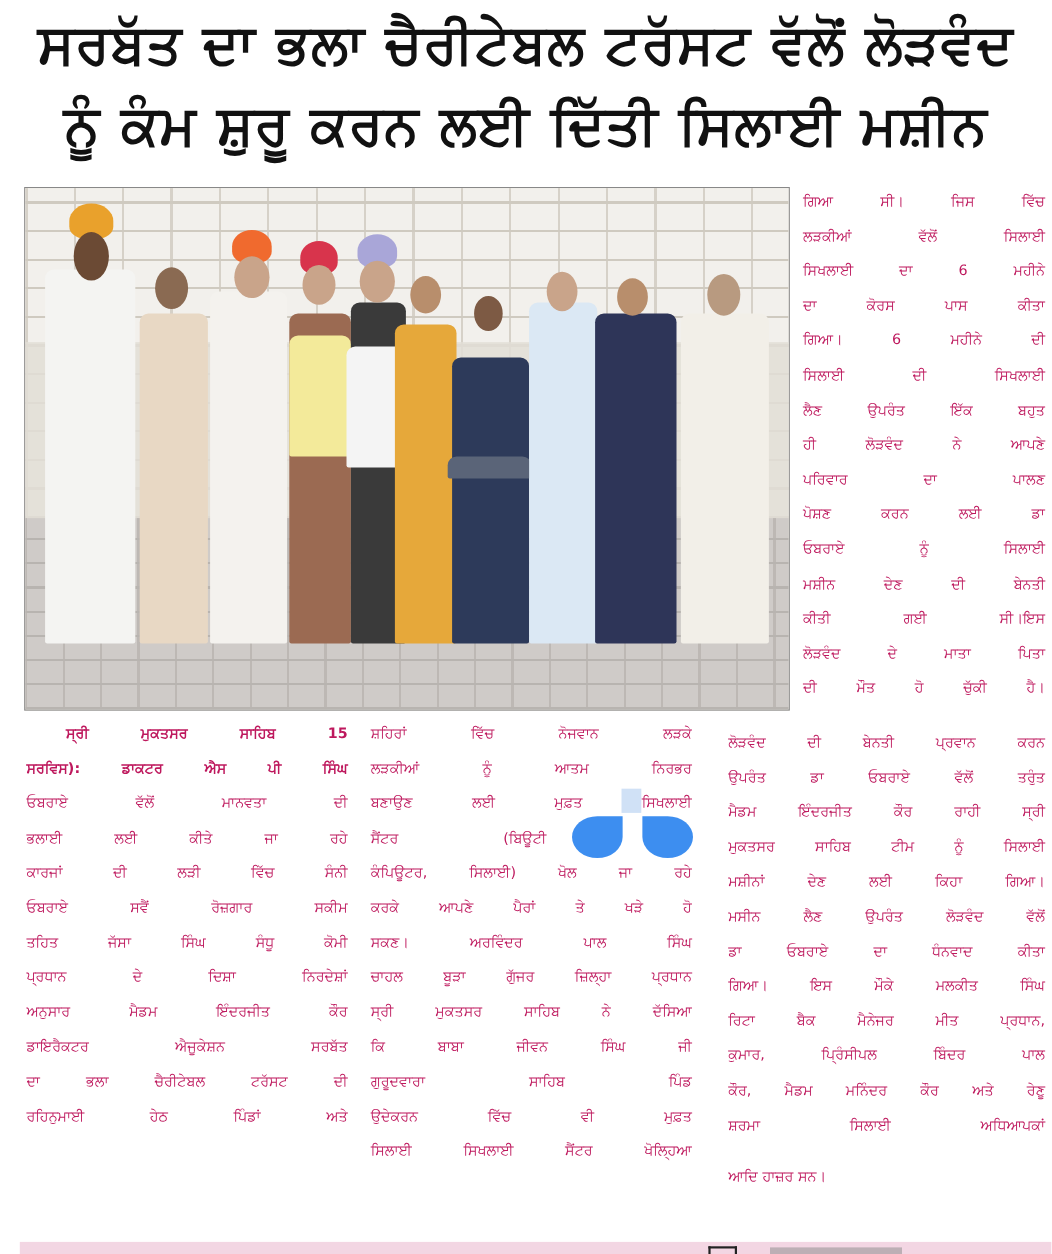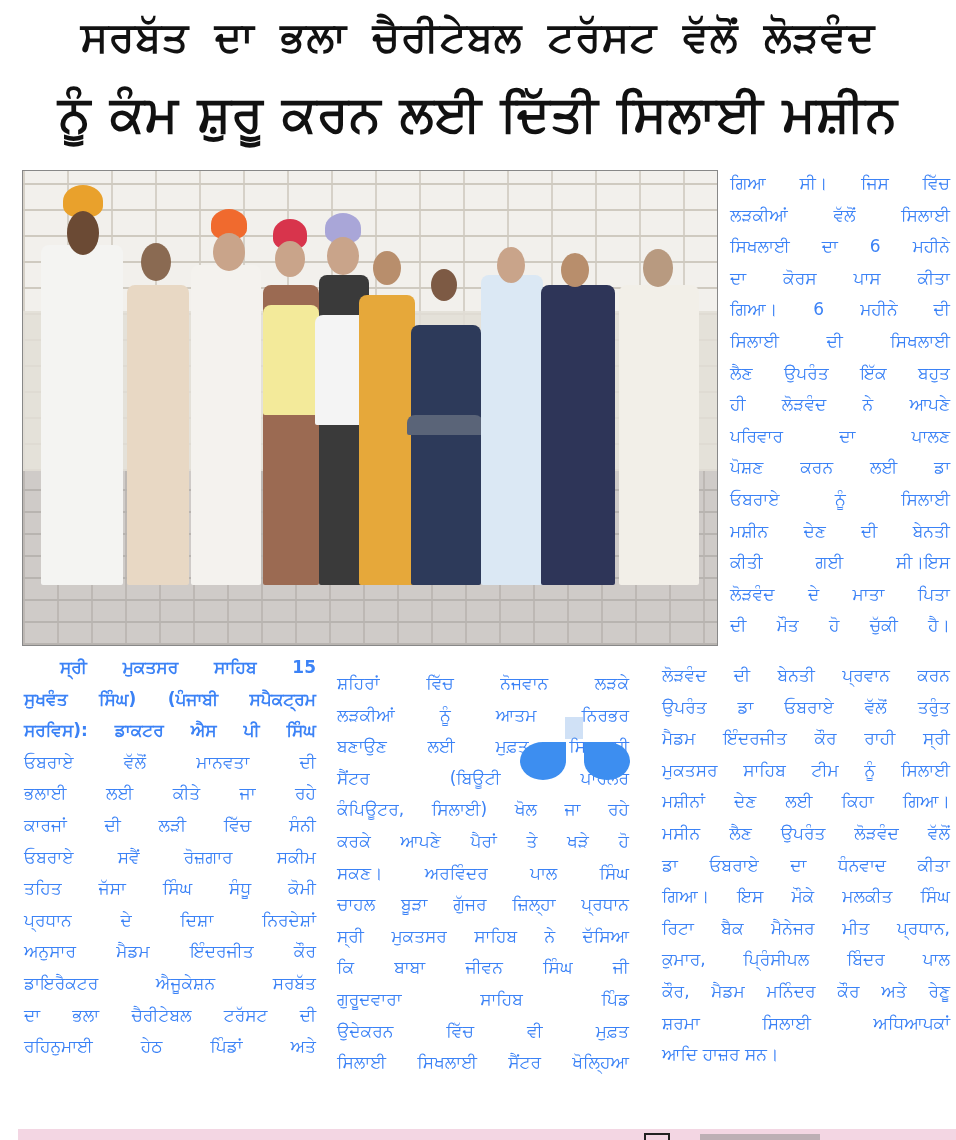--- a/index.html
+++ b/index.html
@@ -1,42 +1,42 @@
 <!DOCTYPE html>
 <html><head>
 <meta charset="utf-8">
 <style>
   html, body { margin:0; padding:0; }
   body { width:956px; height:1140px; background:#ffffff; position:relative; overflow:hidden;
          font-family:"DejaVu Sans", sans-serif; color:#1a1a1a; }
   .headline { position:absolute; left:0; top:0; width:956px; text-align:center;
               font-weight:bold; color:#111; letter-spacing:1px; }
-  .headline .l1 { position:absolute; left:0; width:956px; top:8px; font-size:41px; line-height:64px;font-family:Liberation Mono, monospace; }
+  .headline .l1 { position:absolute; left:0; width:956px; top:8px; font-size:50px; line-height:64px; }
   .headline .l2 { position:absolute; left:0; width:956px; top:82px; font-size:50px; line-height:64px; }
   .photo { position:absolute; left:22px; top:170px; width:694px; height:474px;
            border:1px solid #888; overflow:hidden; background:#e9e6df; }
   .wall { position:absolute; left:0; top:0; width:100%; height:300px;
           background:
             repeating-linear-gradient(0deg, #cfcac0 0 2px, transparent 2px 26px),
             repeating-linear-gradient(90deg, #d6d1c8 0 2px, transparent 2px 44px),
             #f2f0ec; }
   .wall-lower { position:absolute; left:0; top:140px; width:100%; height:180px; background:#e2ded6; opacity:.85; }
   .floor { position:absolute; left:0; top:300px; width:100%; height:174px;
            background:
              repeating-linear-gradient(0deg, #b8b4b0 0 2px, transparent 2px 22px),
              repeating-linear-gradient(90deg, #bdb8b4 0 2px, transparent 2px 34px),
              #cfcbc8; }
   .person { position:absolute; bottom:60px; border-radius:8px 8px 2px 2px; }
   .head { position:absolute; border-radius:50%; }
   .turban { position:absolute; border-radius:50% 50% 35% 35%; }
-  .col { position:absolute; font-size:17px; line-height:31.6px; text-align:justify;
-         text-align-last:justify; color:#3b82f6; }
+  .col { position:absolute; font-size:13px; line-height:31.6px; text-align:justify;
+         text-align-last:justify; color:#be185d; }
   .col p { margin:0; white-space:nowrap; display:flex; justify-content:space-between; }
   .col-left { left:24px; top:652px; width:292px; }
-  .col-mid { left:337px; top:652px; width:292px;margin-top:16px; }
+  .col-mid { left:337px; top:652px; width:292px; }
   .col-right-top { left:730px; top:168px; width:220px; }
   .col-right-bot { left:662px; top:660px; width:288px; }
   .col-left p.first { padding-left:36px; }
   .b { font-weight:bold; }
   .bottom-strip { position:absolute; left:18px; top:1129px; width:938px; height:11px; background:#f3d6e3; }
   .strip-box { position:absolute; left:644px; top:1133px; width:22px; height:10px; border:2px solid #222; border-bottom:none; }
   .strip-text { position:absolute; left:700px; top:1134px; width:120px; height:6px; background:#888; opacity:.5; }
   .sel-hl { position:absolute; left:565px; top:717px; width:18px; height:22px; background:rgba(120,170,230,.35); }
   .sel-handle { position:absolute; width:46px; height:38px; background:#3d8ef0; }
   .sel-left { left:520px; top:742px; border-radius:50% 0 50% 50%; }
@@ -173,26 +173,20 @@
     </p>
   </div>
 <div class="col col-left">
     <p class="first b">
       <span>ਸ੍ਰੀ</span>
       <span>ਮੁਕਤਸਰ</span>
       <span>ਸਾਹਿਬ</span>
       <span>15</span>
     </p>
     <p class="b">
-      <span>ਸੁਖਵੰਤ</span>
-      <span>ਸਿੰਘ)</span>
-      <span>(ਪੰਜਾਬੀ</span>
-      <span>ਸਪੈਕਟ੍ਰਮ</span>
-    </p>
-    <p class="b">
       <span>ਸਰਵਿਸ):</span>
       <span>ਡਾਕਟਰ</span>
       <span>ਐਸ</span>
       <span>ਪੀ</span>
       <span>ਸਿੰਘ</span>
     </p>
     <p>
       <span>ਓਬਰਾਏ</span>
       <span>ਵੱਲੋਂ</span>
       <span>ਮਾਨਵਤਾ</span>
@@ -416,21 +410,21 @@
       <span>ਮਨਿੰਦਰ</span>
       <span>ਕੌਰ</span>
       <span>ਅਤੇ</span>
       <span>ਰੇਣੂ</span>
     </p>
     <p>
       <span>ਸ਼ਰਮਾ</span>
       <span>ਸਿਲਾਈ</span>
       <span>ਅਧਿਆਪਕਾਂ</span>
     </p>
-    <p style="justify-content: flex-start;">
+    <p style="justify-content: flex-start; margin-top: 16px;">
       <span>ਆਦਿ ਹਾਜ਼ਰ ਸਨ।</span>
     </p>
   </div>
 
 <div class="sel-hl"></div>
 <div class="sel-handle sel-left"></div>
 <div class="sel-handle sel-right"></div>
 
 <div class="bottom-strip"></div>
 <div class="strip-box"></div>

